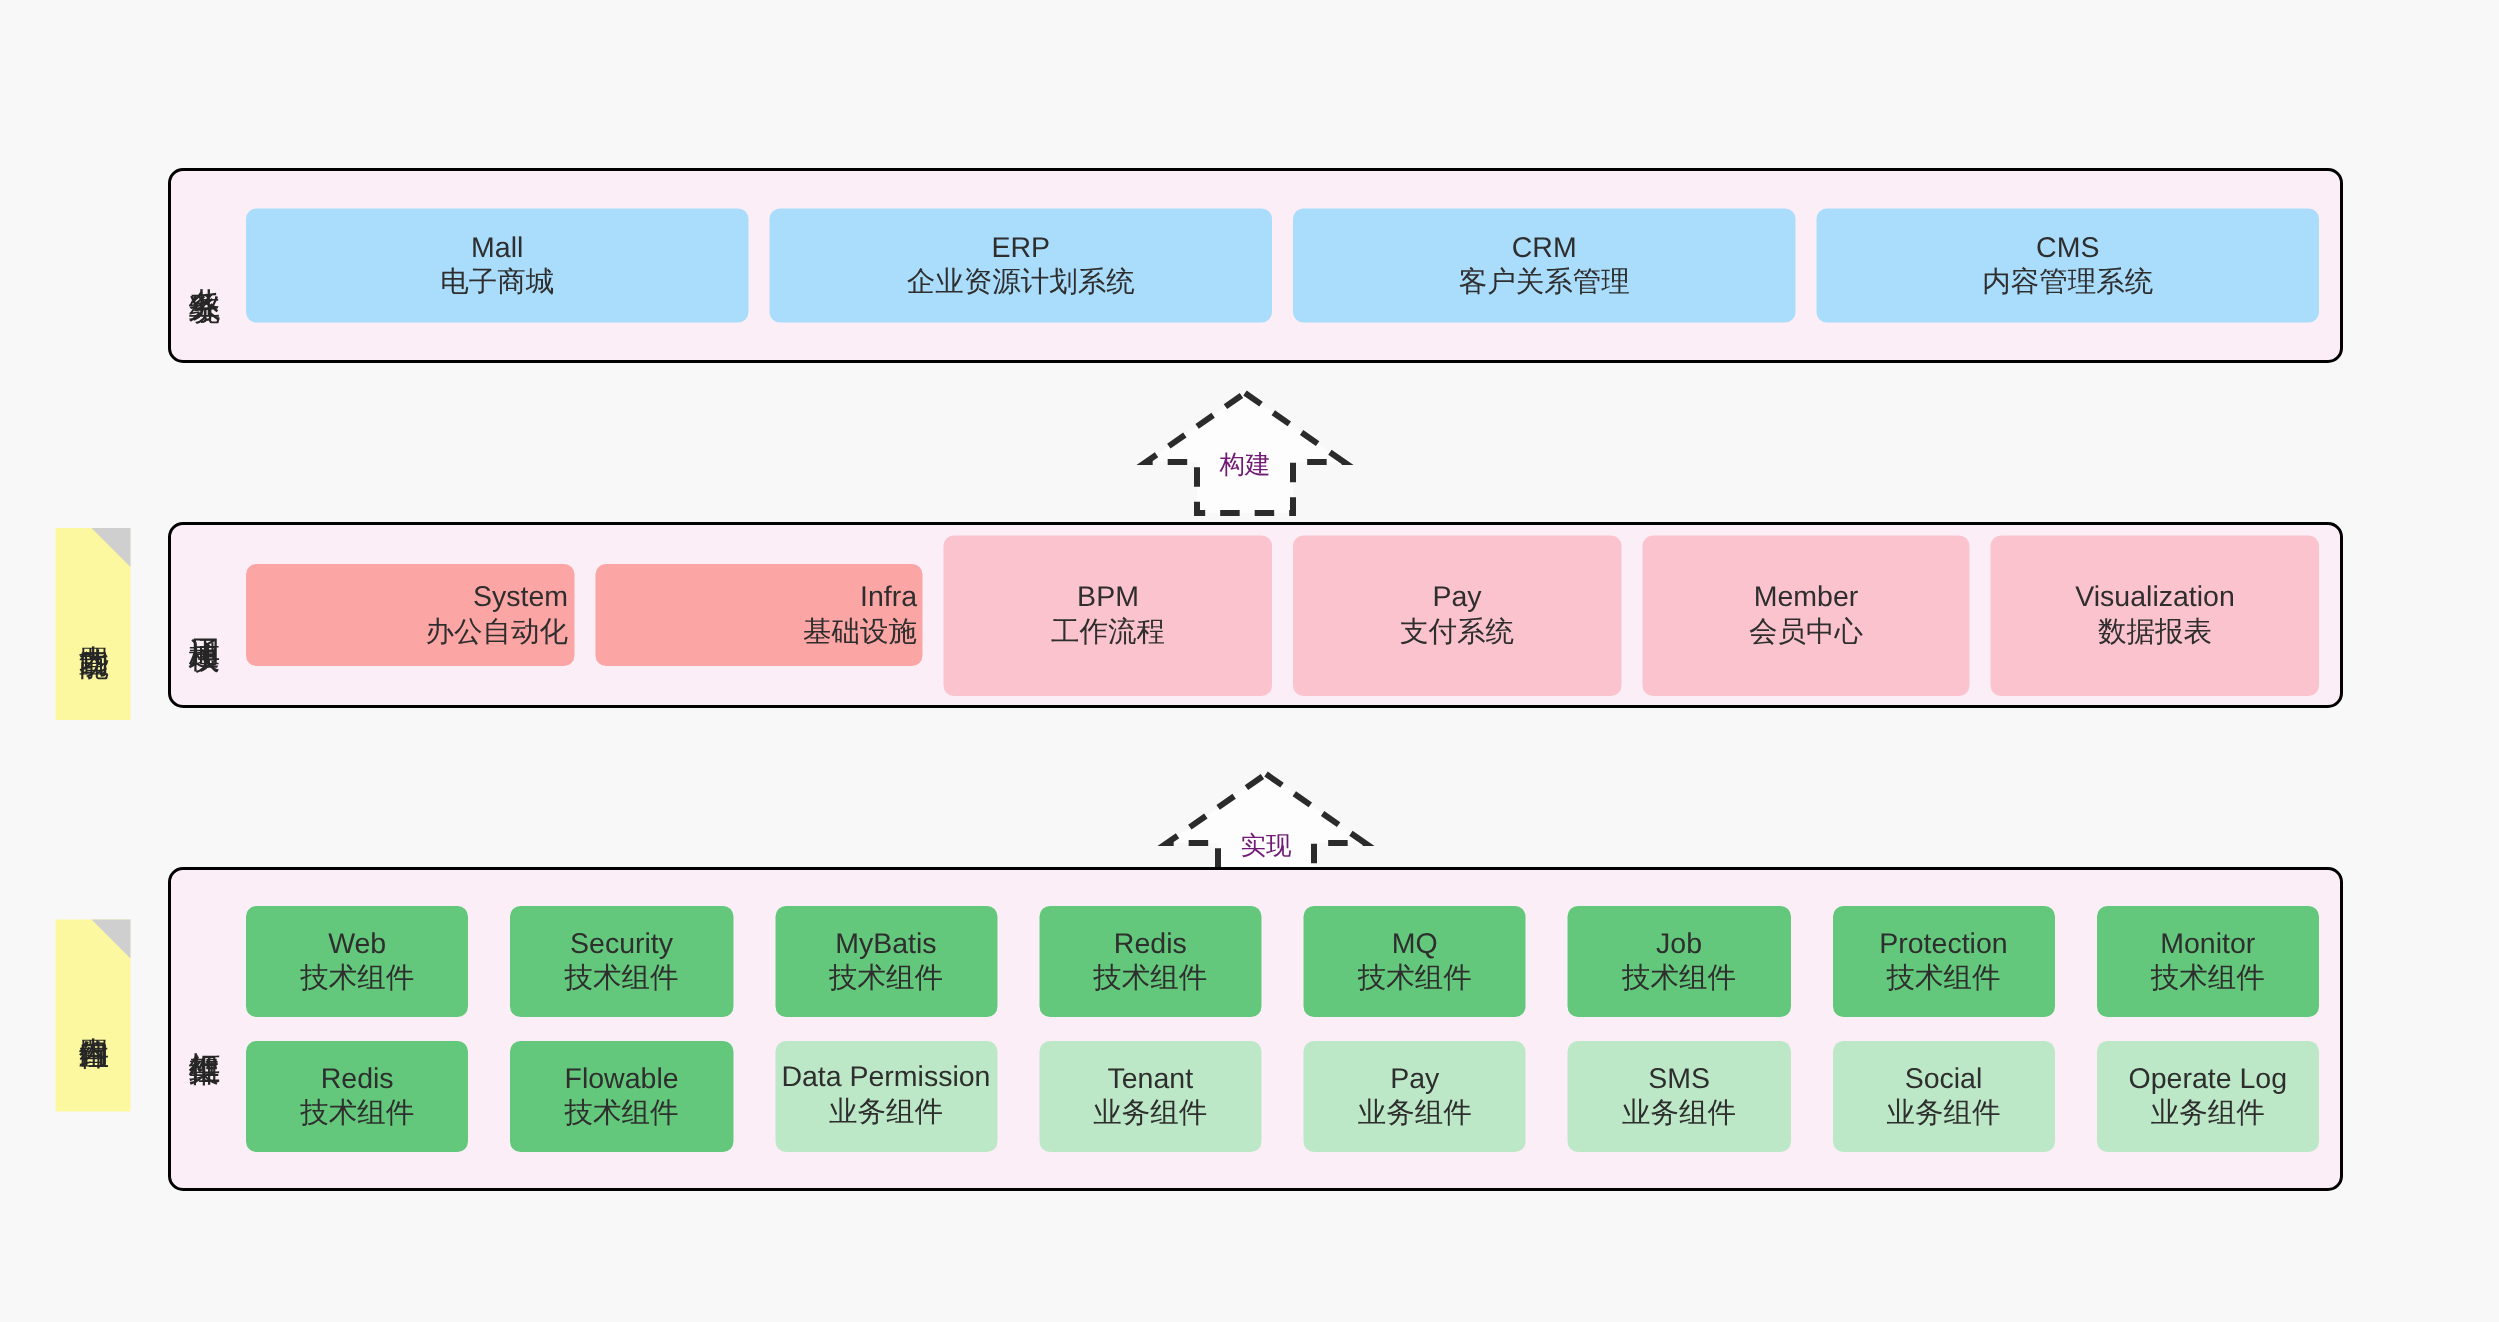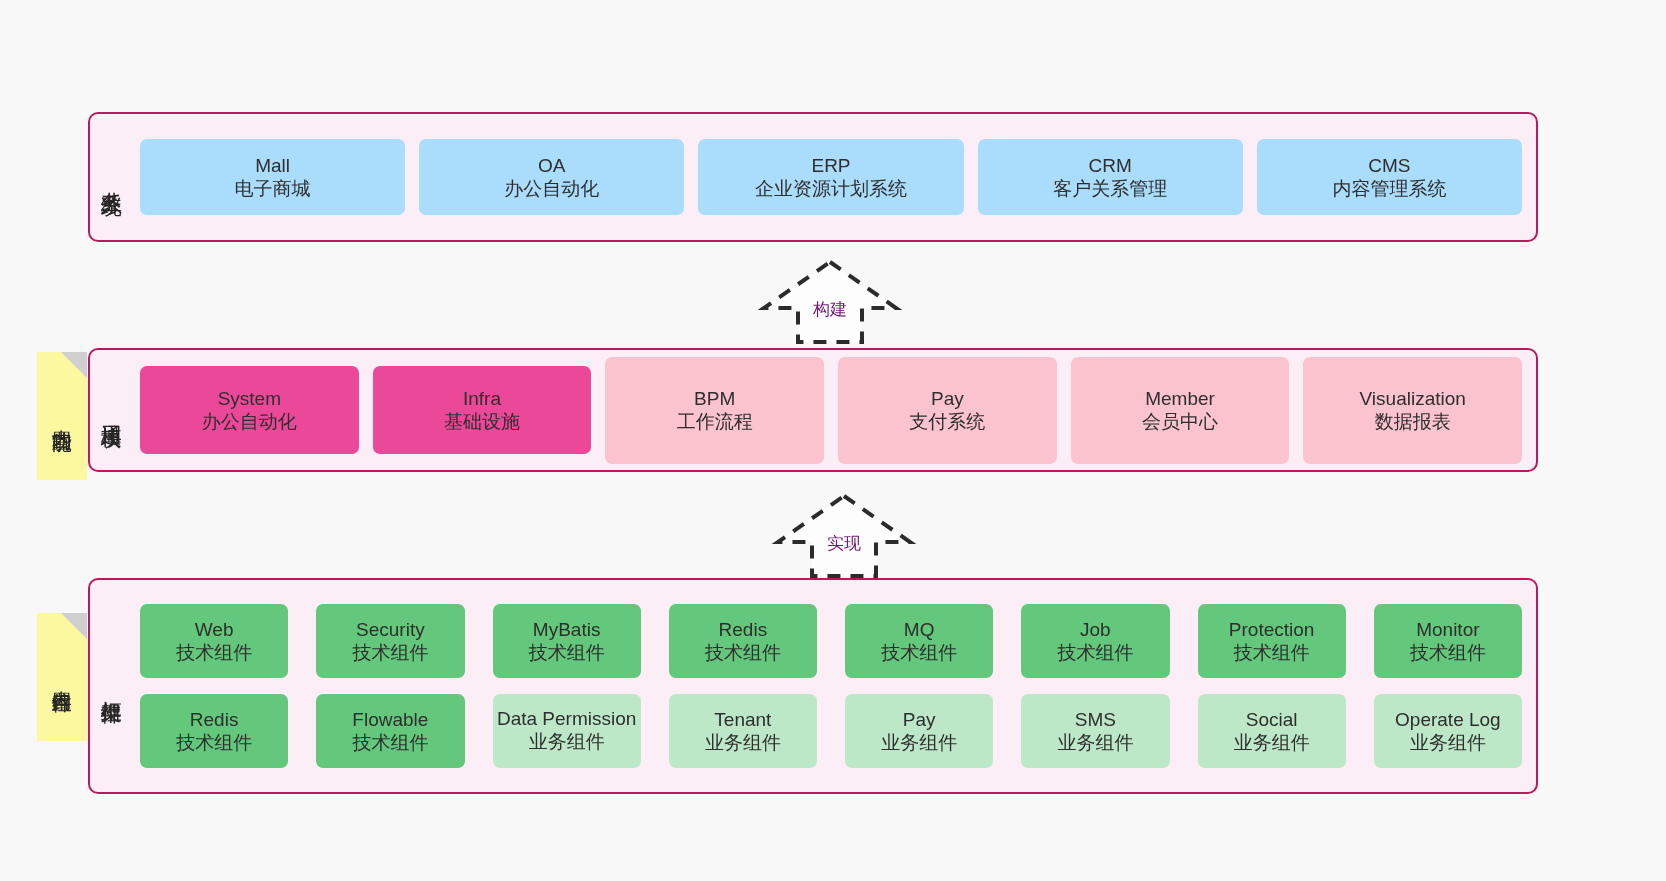--- a/index.html
+++ b/index.html
@@ -17,25 +17,26 @@
   }
   .canvas {
     position: absolute;
     inset: 0;
   }
 
   
   .layer {
     position: absolute;
     background: #fbeef6;
-    border: 2px solid #be185d;
+    border: 2px solid #000000;
     border-radius: 10px;
     box-sizing: border-box;
     display: flex;
     align-items: stretch;
+    margin-left: 24px;
   }
   .layer-title {
     flex: 0 0 auto;
     width: 42px;
     display: flex;
     align-items: center;
     justify-content: center;
     font-size: 21px;
     line-height: 1.08;
     letter-spacing: 1px;
@@ -85,21 +86,21 @@
   }
   .card .en {
     font-size: 19px;
     line-height: 1.22;
   }
   .card .cn {
     font-size: 19px;
     line-height: 1.22;
   }
   .card.biz { height: 76px; background: #aadcfb; }
-  .card.mod-strong { height: 88px; background: #ec4899; }
+  .card.mod-strong { height: 68px; background: #fca5a5; align-items: flex-end; }
   .card.mod-soft   { height: 107px; background: #fac3cd; }
   .card.tech { height: 74px; background: #63c87b; }
   .card.biz-comp { height: 74px; background: #bde8c7; }
   .card.tall-text .en { line-height: 1.16; }
 
   
   .note {
     position: absolute;
     background: #fbf8a0;
     box-sizing: border-box;
@@ -145,24 +146,20 @@
 
   <div class="layer" style="left:88px; top:112px; width:1450px; height:130px;">
     <div class="layer-title">业务系统</div>
     <div class="layer-body">
 
       <div class="card biz">
         <span class="en">Mall</span>
         <span class="cn">电子商城</span>
       </div>
 
-      <div class="card biz">
-        <span class="en">OA</span>
-        <span class="cn">办公自动化</span>
-      </div>
 
       <div class="card biz">
         <span class="en">ERP</span>
         <span class="cn">企业资源计划系统</span>
       </div>
 
       <div class="card biz">
         <span class="en">CRM</span>
         <span class="cn">客户关系管理</span>
       </div>
@@ -218,21 +215,21 @@
       </div>
 
       <div class="card mod-soft">
         <span class="en">Visualization</span>
         <span class="cn">数据报表</span>
       </div>
 
     </div>
   </div>
 
-  <div class="arrow" style="left:774px; top:492px; width:140px; height:88px;">
+  <div class="arrow" style="left:774px; top:512px; width:140px; height:88px;">
     <svg width="140" height="88" viewBox="0 0 140 88" fill="none">
       <path d="M70 4 L136 50 L102 50 L102 84 L38 84 L38 50 L4 50 Z" fill="#fdfdfd" stroke="#2b2b2b" stroke-width="4" stroke-dasharray="13 10" stroke-linejoin="miter"></path>
     </svg>
     <div class="arrow-label" style="top:40px;">实现</div>
   </div>
 
   <div class="note" style="left:37px; top:613px; width:50px; height:128px;">
     <span class="fold"></span>
     <span>内置组件</span>
   </div>

